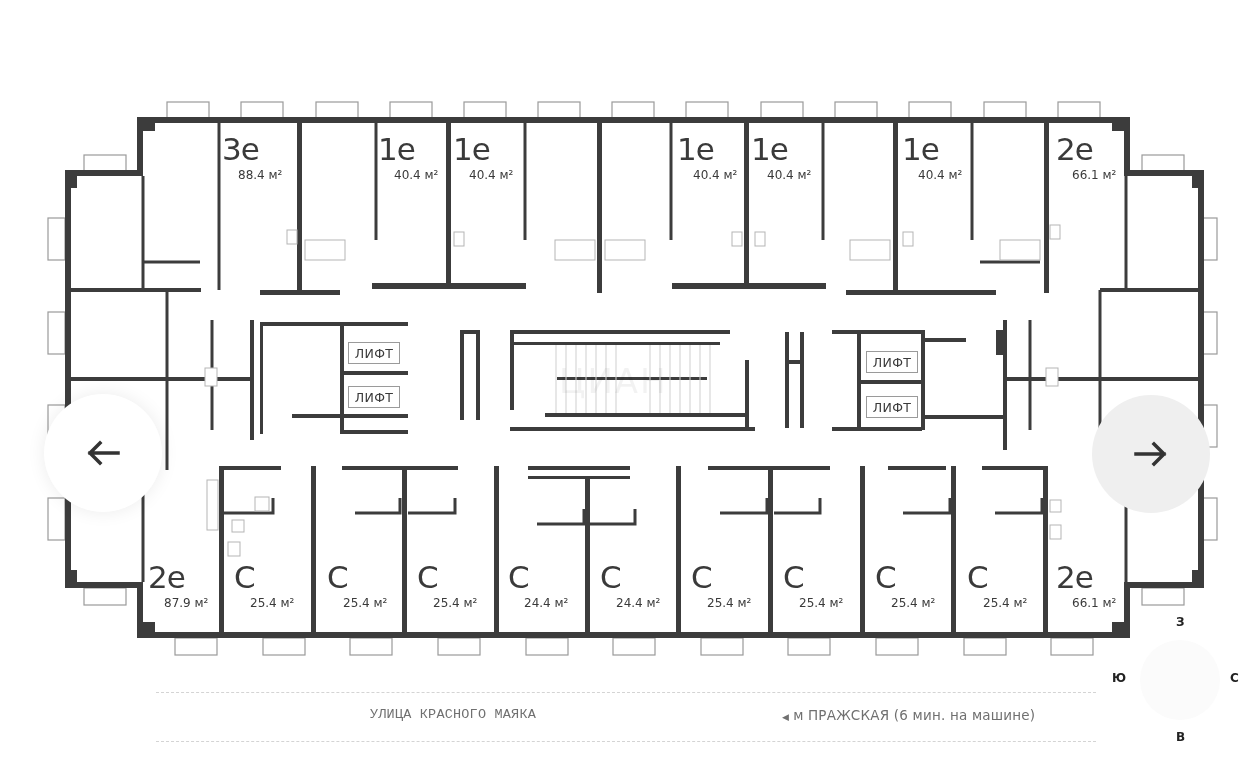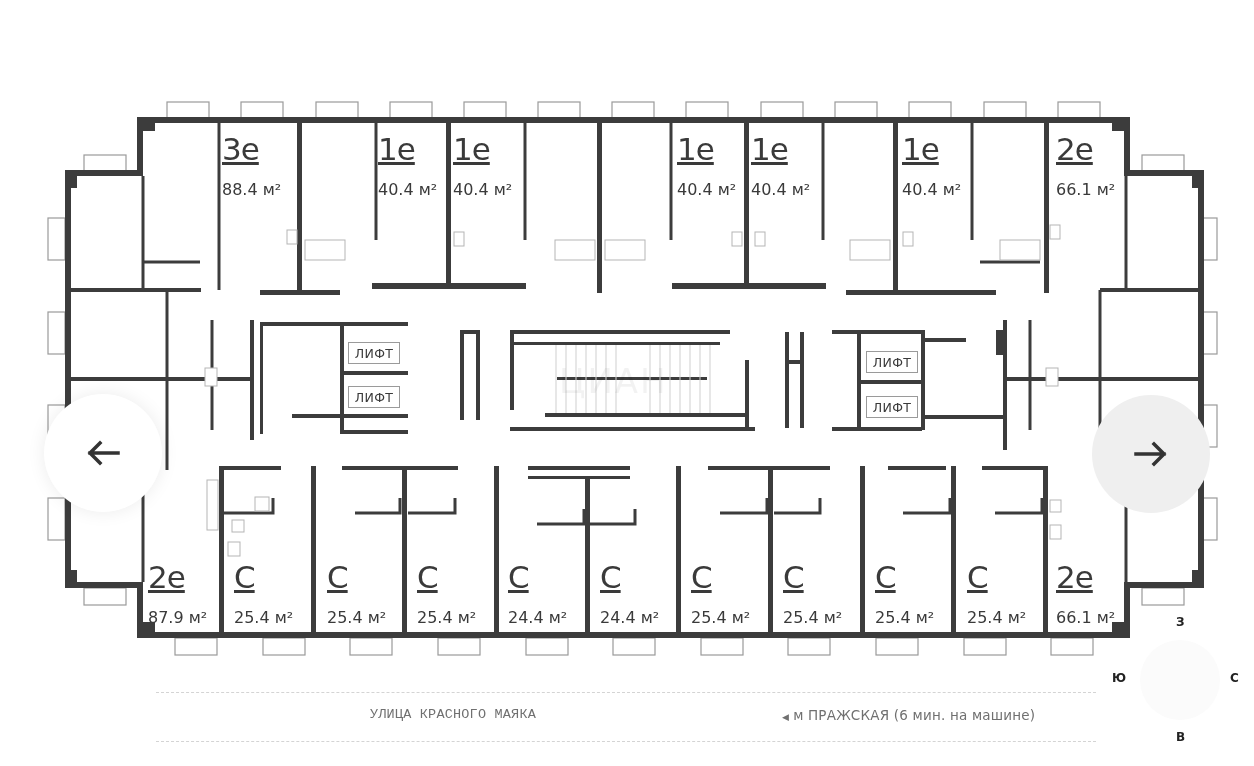--- a/index.html
+++ b/index.html
@@ -4,22 +4,22 @@
 <style>
   html,body{margin:0;padding:0;background:#ffffff;}
   body{width:1254px;height:766px;position:relative;overflow:hidden;font-family:"DejaVu Sans","Liberation Sans",sans-serif;}
   #plan{position:absolute;left:0;top:0;width:1254px;height:766px;}
   .wall{fill:#3c3c3c;}
   .thin{stroke:#3c3c3c;stroke-width:3;fill:none;}
   .win{fill:#ffffff;stroke:#9a9a9a;stroke-width:1.2;}
   .fix{fill:#ffffff;stroke:#b5b5b5;stroke-width:1;}
   .stairs{stroke:#cfcfcf;stroke-width:1;fill:none;}
   .unit-label{position:absolute;color:#3a3a3a;line-height:1;white-space:nowrap;}
-  .unit-type{font-size:31px;letter-spacing:-1px;text-decoration:underline;}
-  .unit-area{font-size:16px;margin-top:17px;}
+  .unit-type{font-size:31px;letter-spacing:-1px;}
+  .unit-area{font-size:12px;margin-top:4px;padding-left:16px;}
   .lift{position:absolute;width:50px;height:20px;border:1.5px solid #9a9a9a;background:#fff;color:#3a3a3a;font-size:12.5px;display:flex;align-items:center;justify-content:center;letter-spacing:.3px;}
   .nav-btn{position:absolute;width:118px;height:118px;border-radius:50%;display:flex;align-items:center;justify-content:center;cursor:pointer;}
   .nav-btn.left{left:44px;top:394px;background:#ffffff;box-shadow:0 0 18px rgba(0,0,0,.08);}
   .nav-btn.right{left:1092px;top:395px;background:#efefef;}
   .street-line{position:absolute;left:156px;width:940px;border-top:1.5px dashed #d4d4d4;height:0;}
   .street{position:absolute;top:707px;color:#707070;font-size:13.5px;letter-spacing:.2px;}
   .compass{position:absolute;font-size:12px;font-weight:bold;color:#222;}
   .compass-ring{position:absolute;left:1140px;top:640px;width:80px;height:80px;border-radius:50%;background:#fbfbfb;}
   .watermark{position:absolute;left:515px;top:361px;font-size:34px;color:rgba(0,0,0,.05);font-weight:normal;letter-spacing:2px;padding-left:44px;}
 </style>

